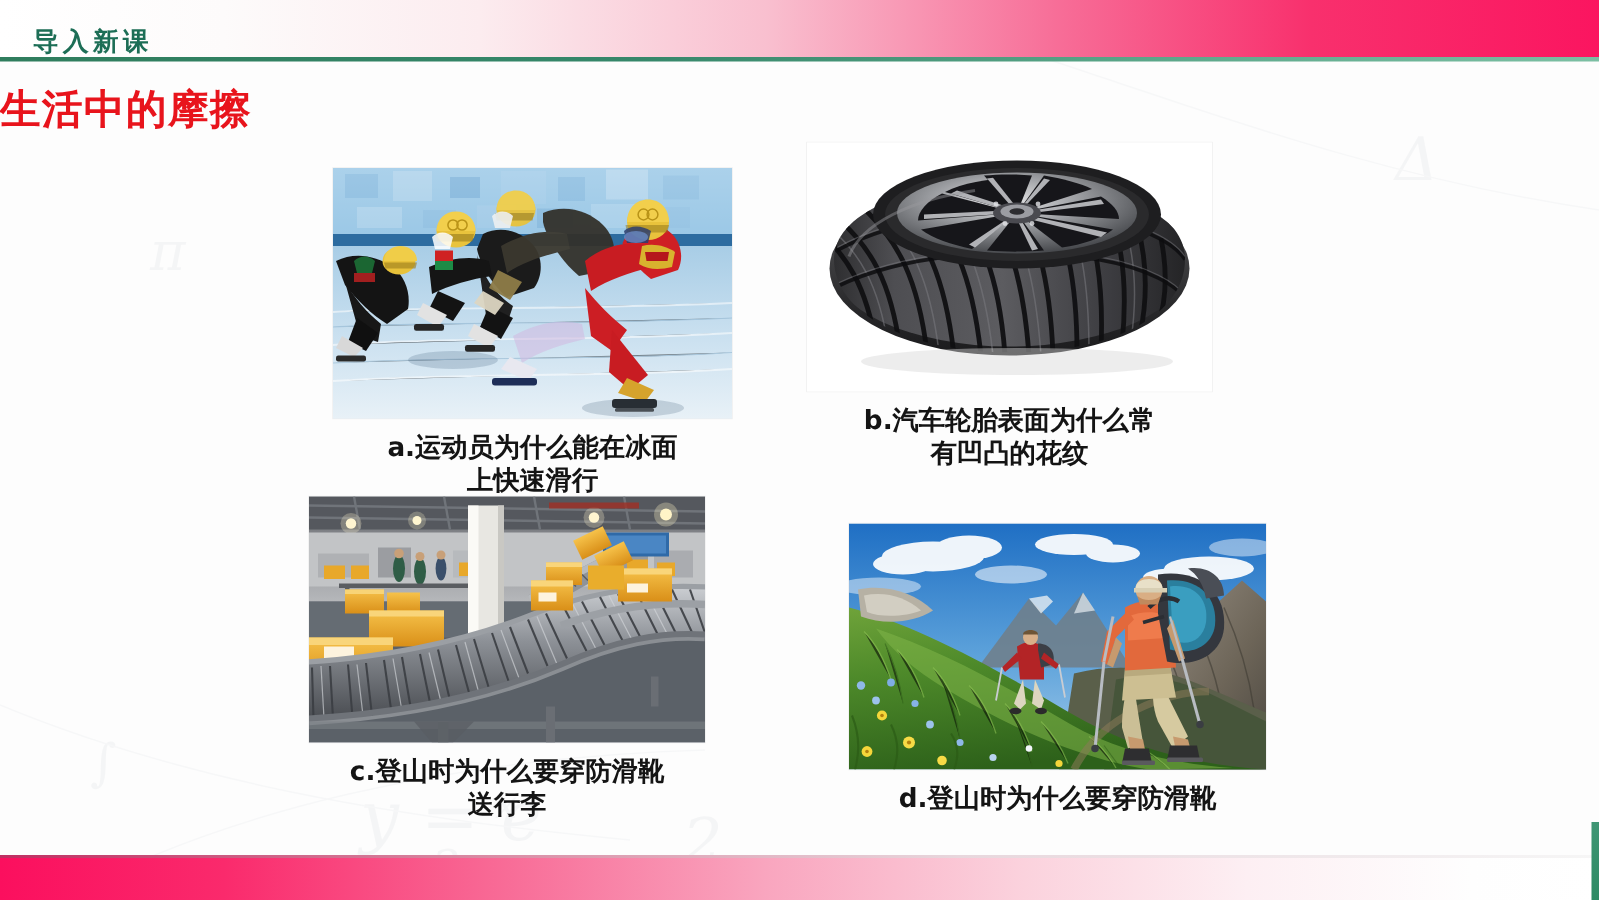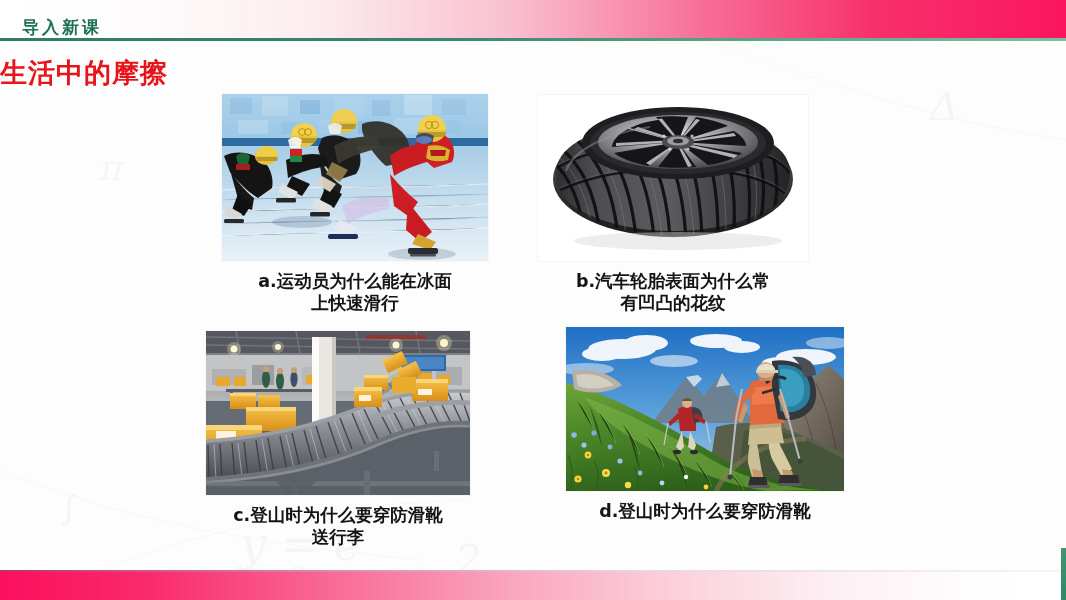--- a/index.html
+++ b/index.html
@@ -107,24 +107,24 @@
     margin-top:9px;
     text-align:center;
     font-size:17.5px;
     font-weight:bold;
     line-height:1.28;
     color:#141414;
     font-family:"DejaVu Sans","Liberation Sans", sans-serif;
     white-space:pre-line;
   }
 
-  .cell-a { left:222px; top:94px;  width:266px; }
+  .cell-a { left:222px; top:112px;  width:266px; }
   .cell-b { left:538px; top:95px;  width:270px; }
   .cell-c { left:206px; top:331px; width:264px; }
-  .cell-d { left:566px; top:327px; width:250px; }
+  .cell-d { left:566px; top:349px; width:250px; }
 
   .cap-a { width:300px; margin-left:-17px; }
   .cap-b { width:300px; margin-left:-15px; }
   .cap-c { width:310px; margin-left:-23px; }
   .cap-d { width:310px; margin-left:-16px; }
 </style>
 </head>
 <body>
 
 <div id="slide">

